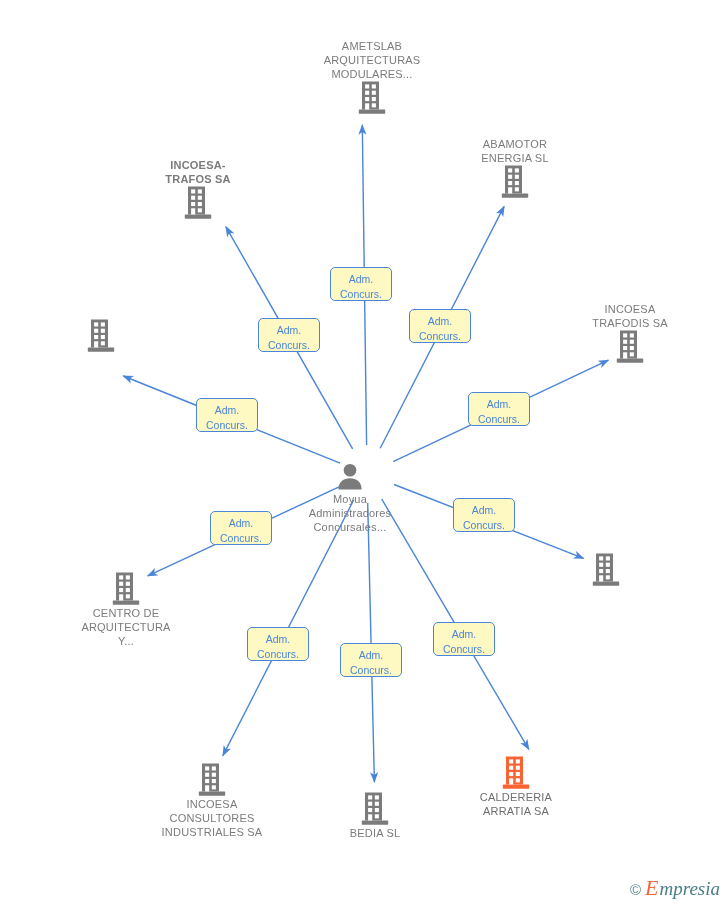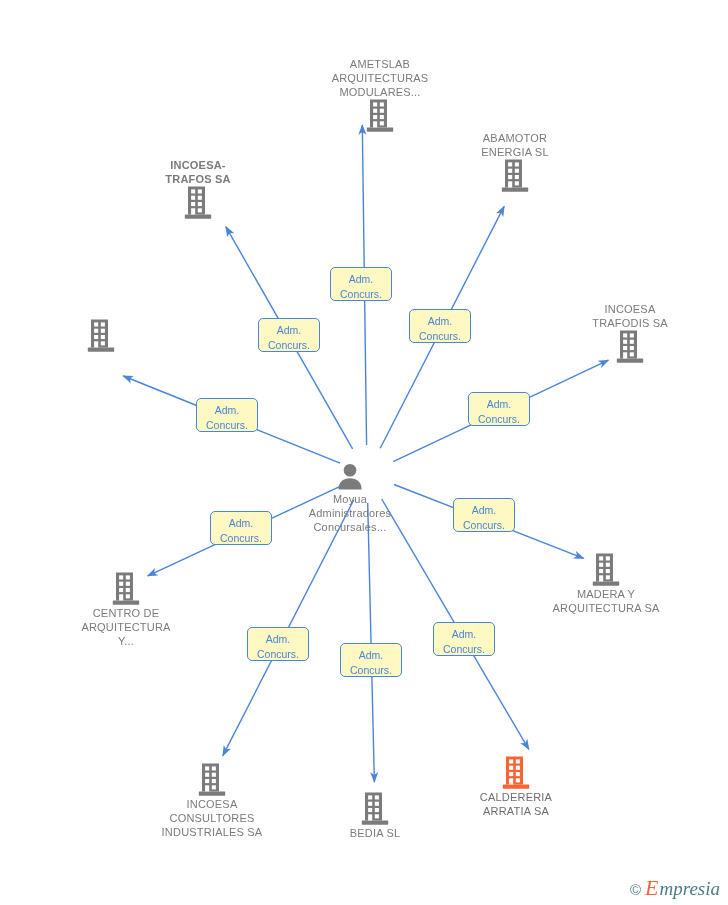--- a/index.html
+++ b/index.html
@@ -130,40 +130,40 @@
         <div>
           <svg class="node-icon" width="30" height="30" viewBox="0 0 30 30" aria-hidden="true">
             <circle cx="15" cy="8.2" r="6.3" fill="#7b7b7b"></circle>
             <path d="M3.4 27.5 C3.4 19.6 8.6 16.2 15 16.2 C21.4 16.2 26.6 19.6 26.6 27.5 Z" fill="#7b7b7b"></path>
           </svg>
         </div>
         <div class="node-label">Moyua
 Administradores
 Concursales...</div>
       </div>
-      <div class="node above" style="left: 380px; top: 38.7656px; margin-top: 18px;">
+      <div class="node above" style="left: 372px; top: 38.7656px;">
         <div class="node-label">AMETSLAB
 ARQUITECTURAS
 MODULARES...</div>
         <div>
           <svg class="node-icon" width="28" height="34" viewBox="0 0 28 34" aria-hidden="true">
             <rect x="4" y="0.5" width="17" height="28" fill="#7b7b7b"></rect>
             <rect x="0.8" y="28.5" width="26.4" height="4.2" rx="0.6" fill="#7b7b7b"></rect>
             <rect x="7.1" y="3.4" width="4.1" height="4.1" fill="#ffffff"></rect>
             <rect x="13.8" y="3.4" width="4.1" height="4.1" fill="#ffffff"></rect>
             <rect x="7.1" y="9.7" width="4.1" height="4.1" fill="#ffffff"></rect>
             <rect x="13.8" y="9.7" width="4.1" height="4.1" fill="#ffffff"></rect>
             <rect x="7.1" y="16.0" width="4.1" height="4.1" fill="#ffffff"></rect>
             <rect x="13.8" y="16.0" width="4.1" height="4.1" fill="#ffffff"></rect>
             <rect x="7.1" y="22.3" width="4.1" height="6.2" fill="#ffffff"></rect>
             <rect x="13.8" y="22.3" width="4.1" height="4.1" fill="#ffffff"></rect>
           </svg>
         </div>
       </div>
-      <div class="node above" style="left: 515px; top: 131px;">
+      <div class="node above" style="left: 515px; top: 137px;">
         <div class="node-label">ABAMOTOR
 ENERGIA SL</div>
         <div>
           <svg class="node-icon" width="28" height="34" viewBox="0 0 28 34" aria-hidden="true">
             <rect x="4" y="0.5" width="17" height="28" fill="#7b7b7b"></rect>
             <rect x="0.8" y="28.5" width="26.4" height="4.2" rx="0.6" fill="#7b7b7b"></rect>
             <rect x="7.1" y="3.4" width="4.1" height="4.1" fill="#ffffff"></rect>
             <rect x="13.8" y="3.4" width="4.1" height="4.1" fill="#ffffff"></rect>
             <rect x="7.1" y="9.7" width="4.1" height="4.1" fill="#ffffff"></rect>
             <rect x="13.8" y="9.7" width="4.1" height="4.1" fill="#ffffff"></rect>
@@ -234,22 +234,20 @@
             <rect x="7.1" y="3.4" width="4.1" height="4.1" fill="#ffffff"></rect>
             <rect x="13.8" y="3.4" width="4.1" height="4.1" fill="#ffffff"></rect>
             <rect x="7.1" y="9.7" width="4.1" height="4.1" fill="#ffffff"></rect>
             <rect x="13.8" y="9.7" width="4.1" height="4.1" fill="#ffffff"></rect>
             <rect x="7.1" y="16.0" width="4.1" height="4.1" fill="#ffffff"></rect>
             <rect x="13.8" y="16.0" width="4.1" height="4.1" fill="#ffffff"></rect>
             <rect x="7.1" y="22.3" width="4.1" height="6.2" fill="#ffffff"></rect>
             <rect x="13.8" y="22.3" width="4.1" height="4.1" fill="#ffffff"></rect>
           </svg>
         </div>
-        <div class="node-label">MADERA Y
-ARQUITECTURA SA</div>
       </div>
       <div class="node below" style="left: 126px; top: 569px;">
         <div>
           <svg class="node-icon" width="28" height="34" viewBox="0 0 28 34" aria-hidden="true">
             <rect x="4" y="0.5" width="17" height="28" fill="#7b7b7b"></rect>
             <rect x="0.8" y="28.5" width="26.4" height="4.2" rx="0.6" fill="#7b7b7b"></rect>
             <rect x="7.1" y="3.4" width="4.1" height="4.1" fill="#ffffff"></rect>
             <rect x="13.8" y="3.4" width="4.1" height="4.1" fill="#ffffff"></rect>
             <rect x="7.1" y="9.7" width="4.1" height="4.1" fill="#ffffff"></rect>
             <rect x="13.8" y="9.7" width="4.1" height="4.1" fill="#ffffff"></rect>

